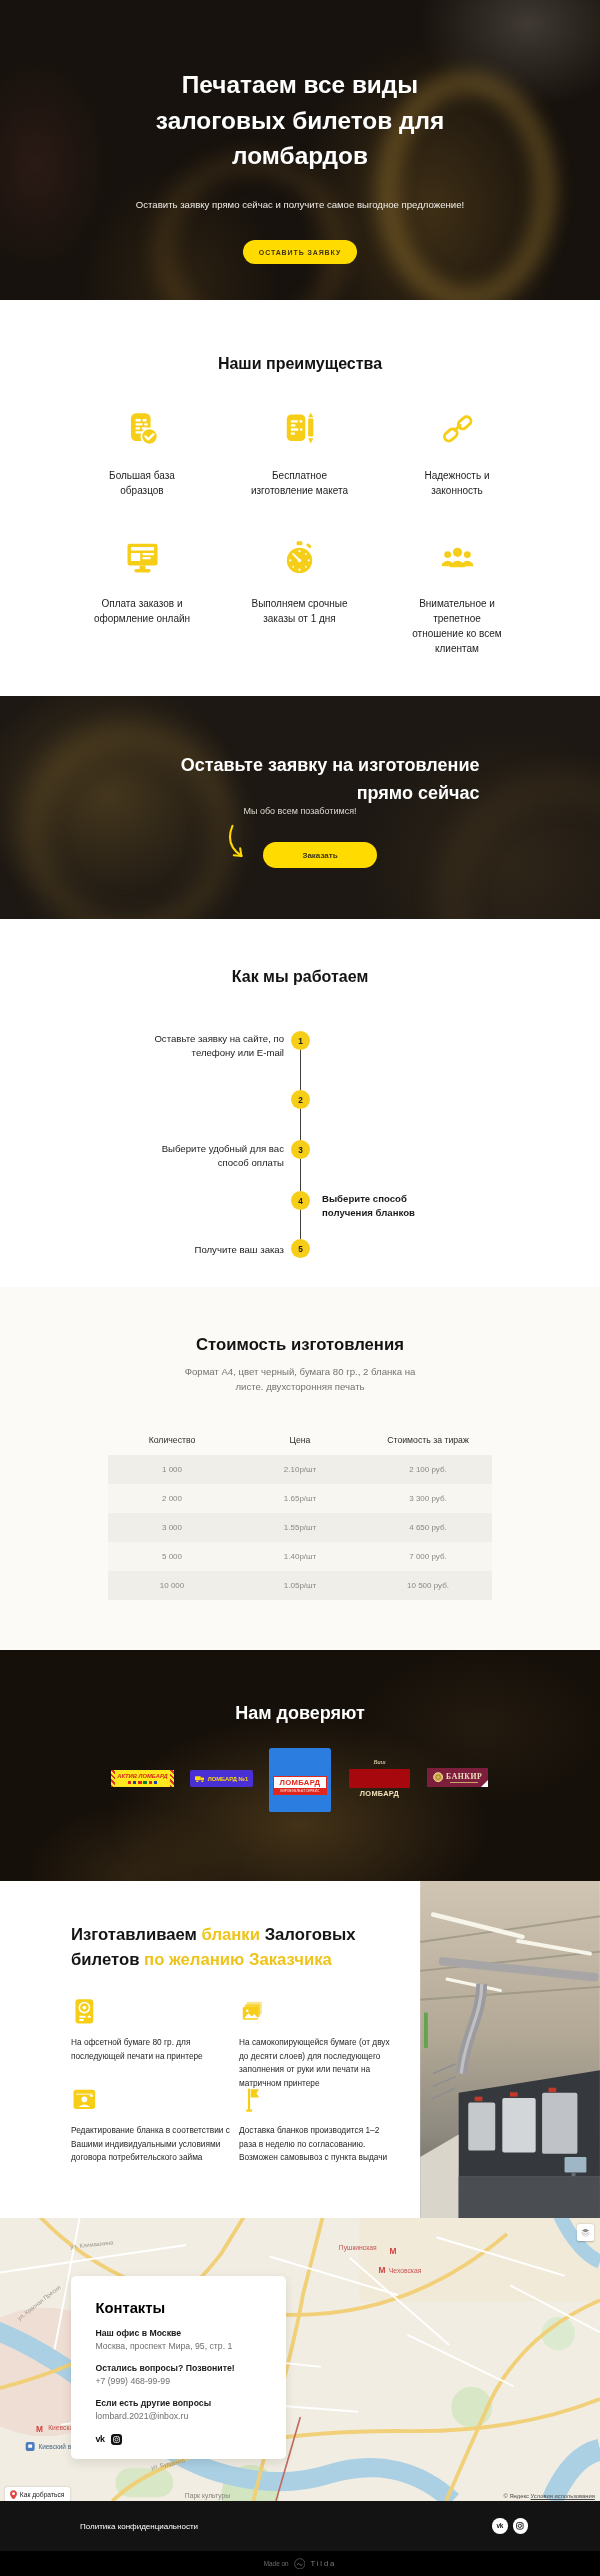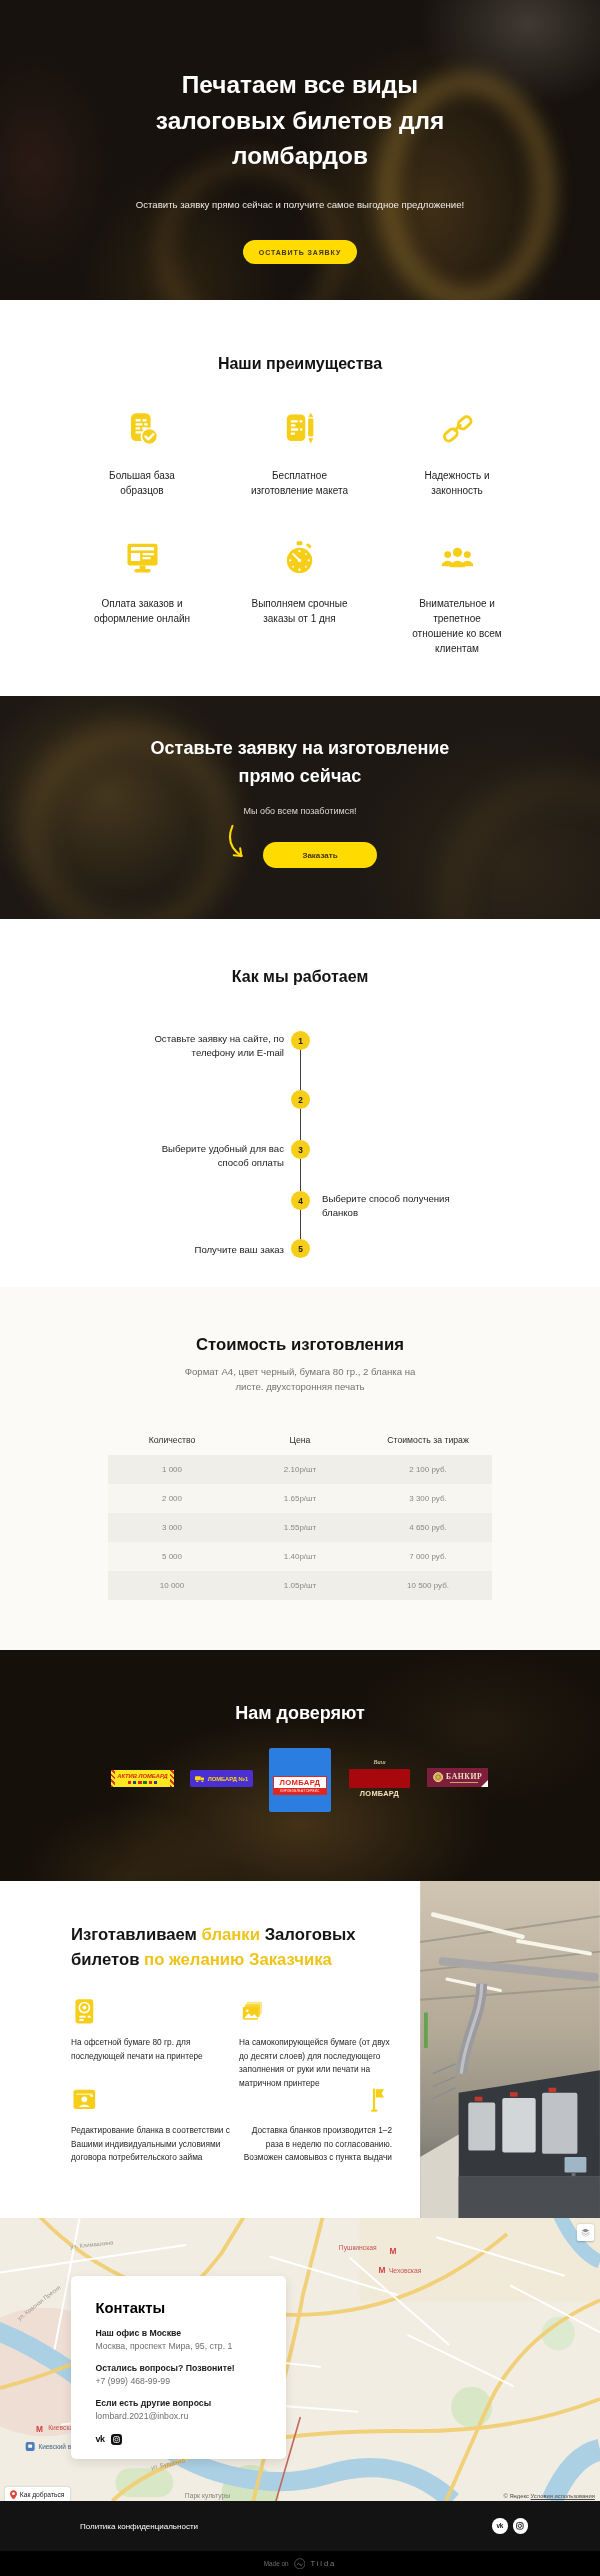--- a/index.html
+++ b/index.html
@@ -35,22 +35,22 @@
   .adv-ic{height:42px;display:flex;align-items:center;justify-content:center;margin-bottom:18px;}
   .adv-label{width:99px;margin:0 auto;font-size:10px;line-height:1.5;color:#1d1d1d;font-weight:500;}
 
   
   .sec-cta{top:696px;height:223px;background:
     radial-gradient(ellipse 193px 167px at 18% 45%, rgba(185,145,60,.25), transparent 70%),
     radial-gradient(ellipse 218px 193px at 85% 75%, rgba(110,85,45,.22), transparent 70%),
     #1d1813;}
   .cring1{left:19px;top:26px;width:167px;height:167px;border:26px solid rgba(190,150,60,.16);filter:blur(11.6px);}
   .cring2{left:437px;top:77px;width:193px;height:193px;border:28px solid rgba(120,95,50,.15);filter:blur(13px);}
-  .cta-title{position:absolute;top:39px;left:50%;transform:translateX(-50%);width:359px;
-    text-align:center;color:#fff;font-size:18px;line-height:1.55;font-weight:600;}
+  .cta-title{position:absolute;top:56px;left:50%;transform:translateX(-50%);width:359px;
+    text-align:right;color:#fff;font-size:18px;line-height:1.55;font-weight:600;}
   .cta-sub{position:absolute;top:110px;left:0;width:100%;text-align:center;color:#ddd9d2;font-size:9px;}
   .cta-arrow{position:absolute;left:226px;top:128px;}
   .cta-btn{top:146px;left:263px;width:114px;height:26px;font-size:8px;font-weight:700;}
 
   
   .sec-work{top:919px;height:368px;background:#fff;}
   .work-title{position:absolute;top:49px;left:0;width:100%;}
   .tl-line{position:absolute;left:300px;top:122px;width:1.3px;height:207px;background:#3f3f3f;}
   .tl-c{position:absolute;left:291px;width:19px;height:19px;border-radius:50%;background:#F7CE17;
     display:flex;align-items:center;justify-content:center;font-size:8.3px;font-weight:700;color:#222;}
@@ -287,21 +287,21 @@
   <div class="sec sec-work">
     <h2 class="h2 work-title">Как мы работаем</h2>
     <div class="tl-line"></div>
     <div class="tl-c" style="top:112px;">1</div>
     <div class="tl-c" style="top:171px;">2</div>
     <div class="tl-c" style="top:221px;">3</div>
     <div class="tl-c" style="top:272px;">4</div>
     <div class="tl-c" style="top:320px;">5</div>
     <div class="tl-t tl-left" style="top:113px;">Оставьте заявку на сайте, по телефону или E-mail</div>
     <div class="tl-t tl-left" style="top:223px;">Выберите удобный для вас способ оплаты</div>
-    <div class="tl-t tl-right" style="top:273px;width:138px;">Выберите способ получения бланков</div>
+    <div class="tl-t tl-right" style="top:273px;width:138px;font-weight:bold;">Выберите способ получения бланков</div>
     <div class="tl-t tl-left" style="top:324px;">Получите ваш заказ</div>
   </div>
 
   <div class="sec sec-price">
     <h2 class="h2 price-title">Стоимость изготовления</h2>
     <div class="price-sub">Формат А4, цвет черный, бумага 80 гр., 2 бланка на листе. двухсторонняя печать</div>
     <div class="price-table">
       <div class="pt-head">
         <span>Количество</span>
         <span>Цена</span>
@@ -431,21 +431,21 @@
         <svg width="28" height="28" viewBox="0 0 44 44">
             <rect x="4" y="6" width="34" height="30" rx="4" fill="#F7CE17"></rect>
             <rect x="8" y="12" width="26" height="1.6" fill="#fff" opacity=".85"></rect>
             <circle cx="21" cy="21" r="4.5" fill="#fff"></circle>
             <path d="M12 33 q9 -8 18 0 z" fill="#fff"></path>
             <path d="M29 15 q4 -3 6 1 q-3 3 -6 -1 z" fill="#fff"></path>
           </svg>
       </div>
       <div class="cu-txt">Редактирование бланка в соответствии с Вашими индивидуальными условиями договора потребительского займа</div>
     </div>
-    <div class="cu-f" style="left:239px;top:205px;width:153px;text-align:right;">
+    <div class="cu-f" style="left:239px;top:205px;width:153px;">
       <div class="cu-ic">
         <svg width="28" height="28" viewBox="0 0 44 44" fill="#F7CE17">
             <rect x="14" y="4" width="3.5" height="34" rx="1.7"></rect>
             <path d="M18.5 5 h13 l-4 6.5 4 6.5 h-13 z"></path>
             <rect x="11" y="37" width="10" height="3.5" rx="1.7"></rect>
           </svg>
       </div>
       <div class="cu-txt">Доставка бланков производится 1–2 раза в неделю по согласованию. Возможен самовывоз с пункта выдачи</div>
     </div>
     <div class="cu-photo">

